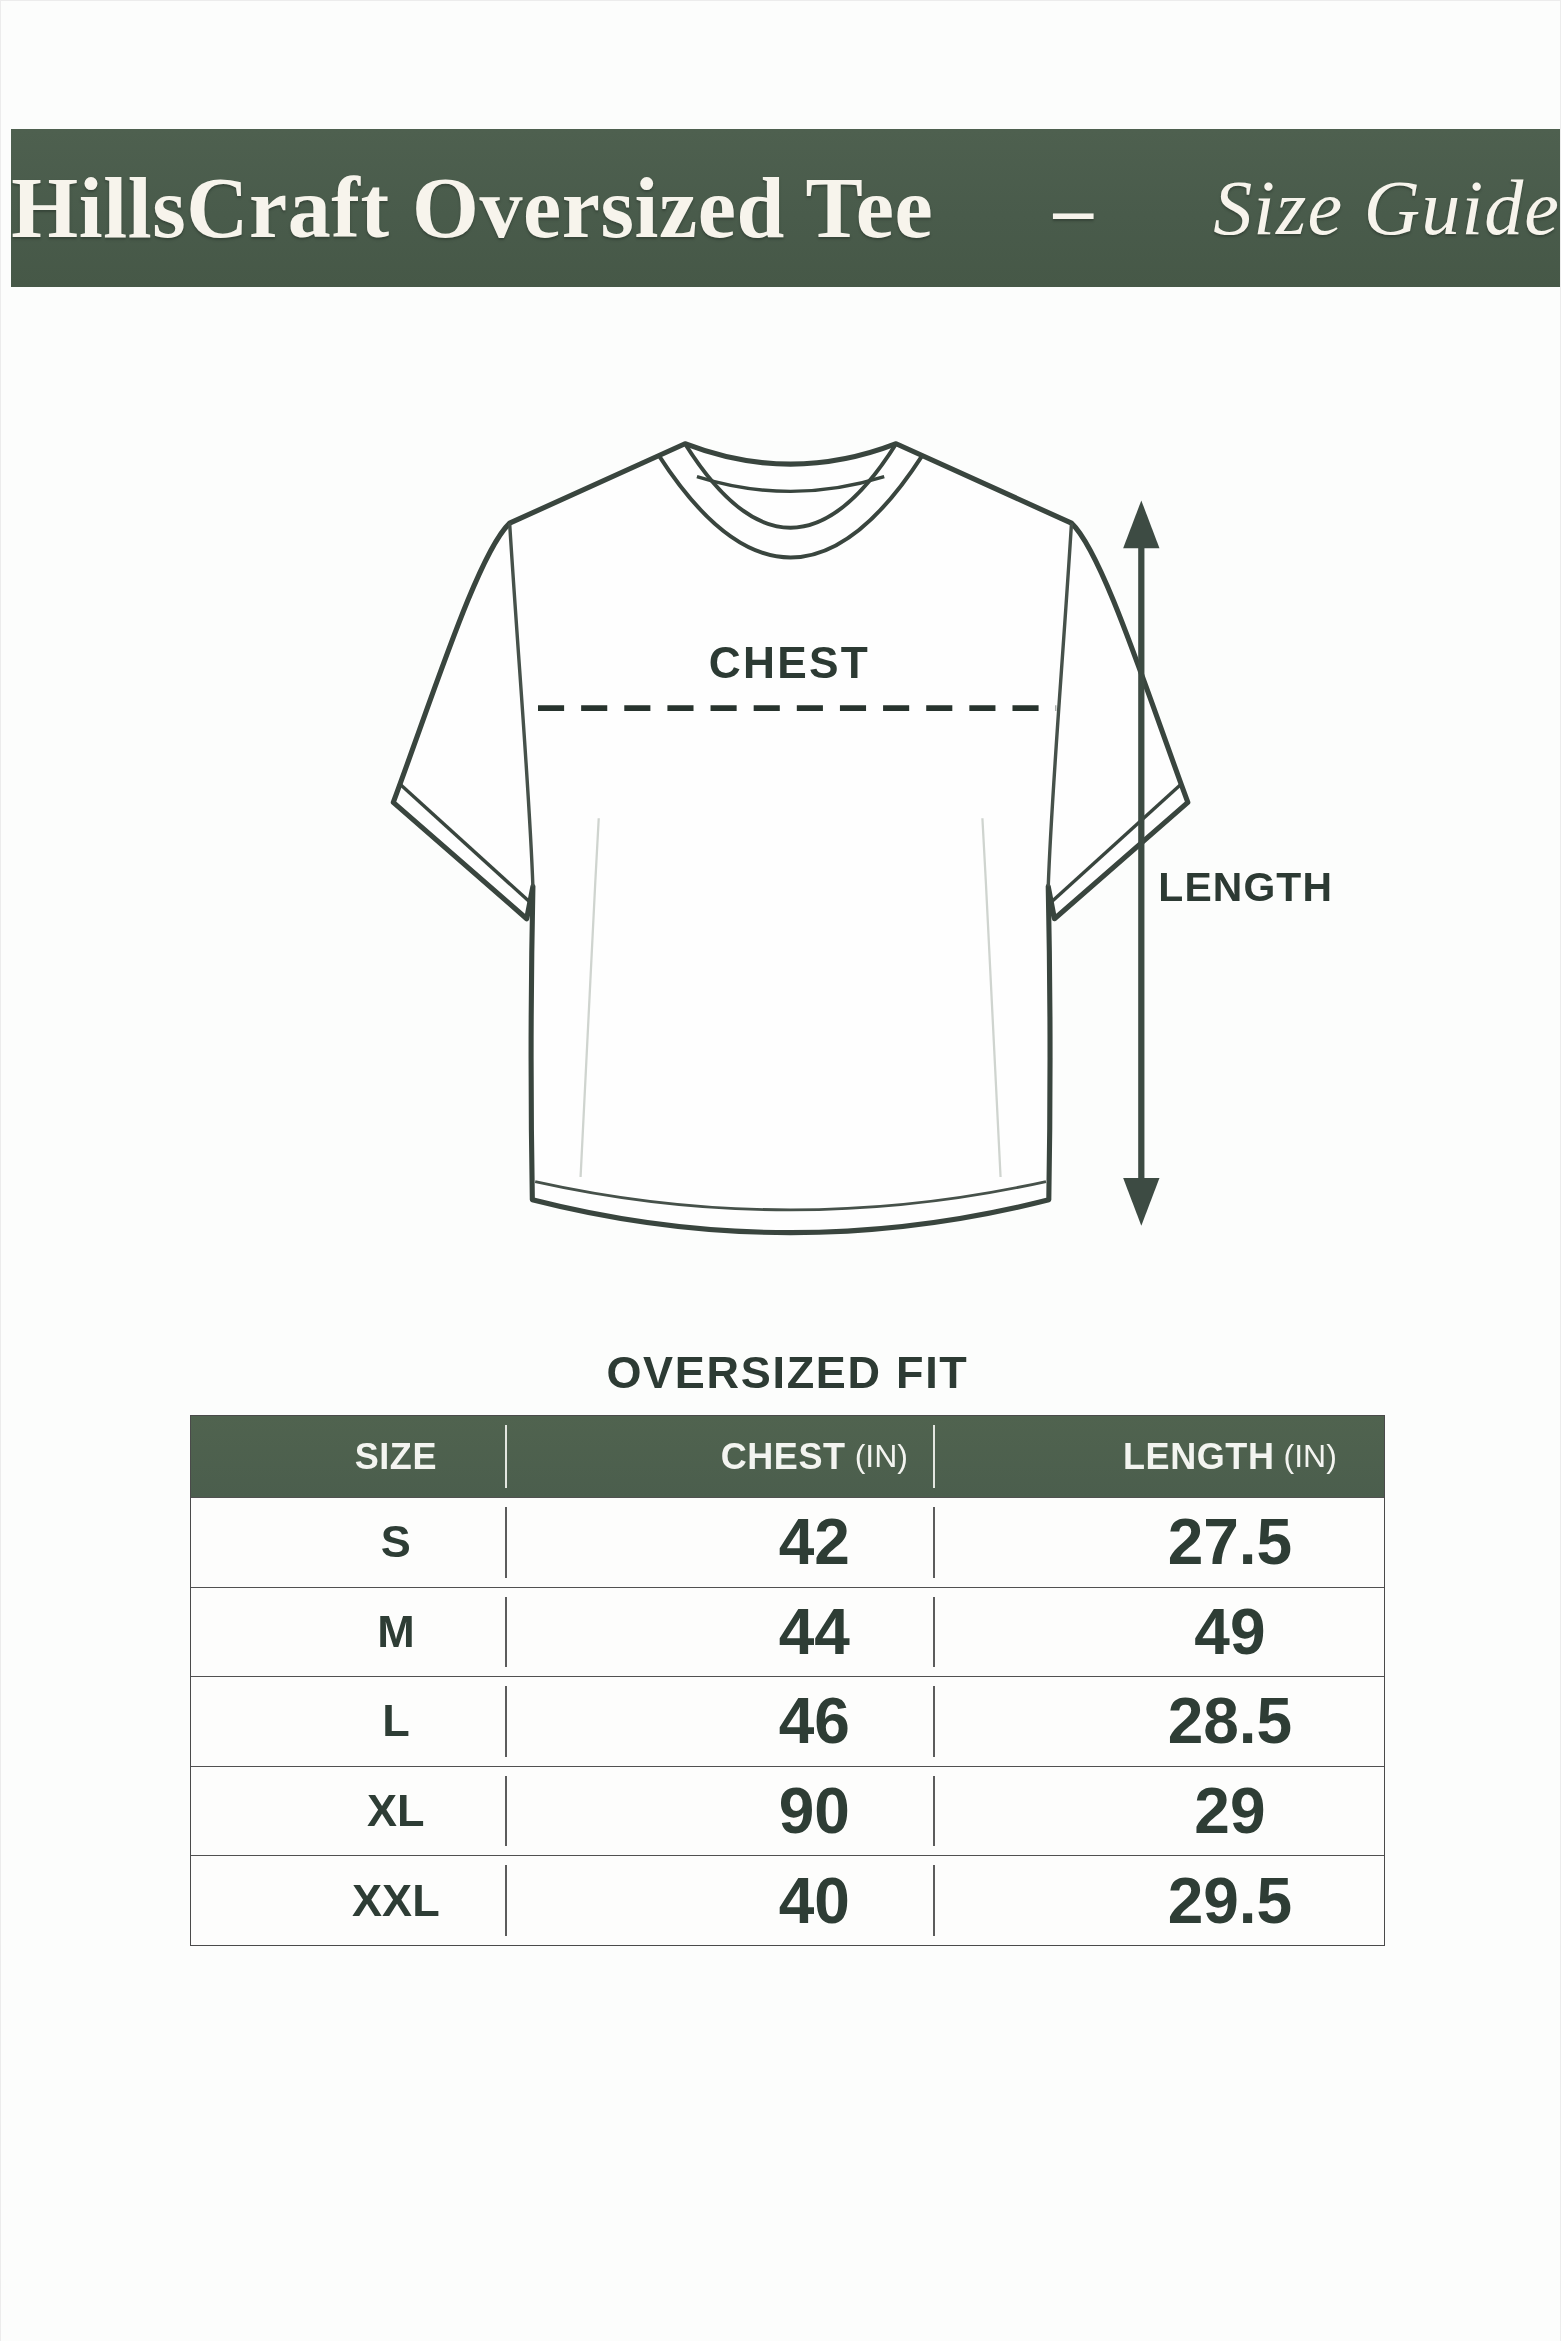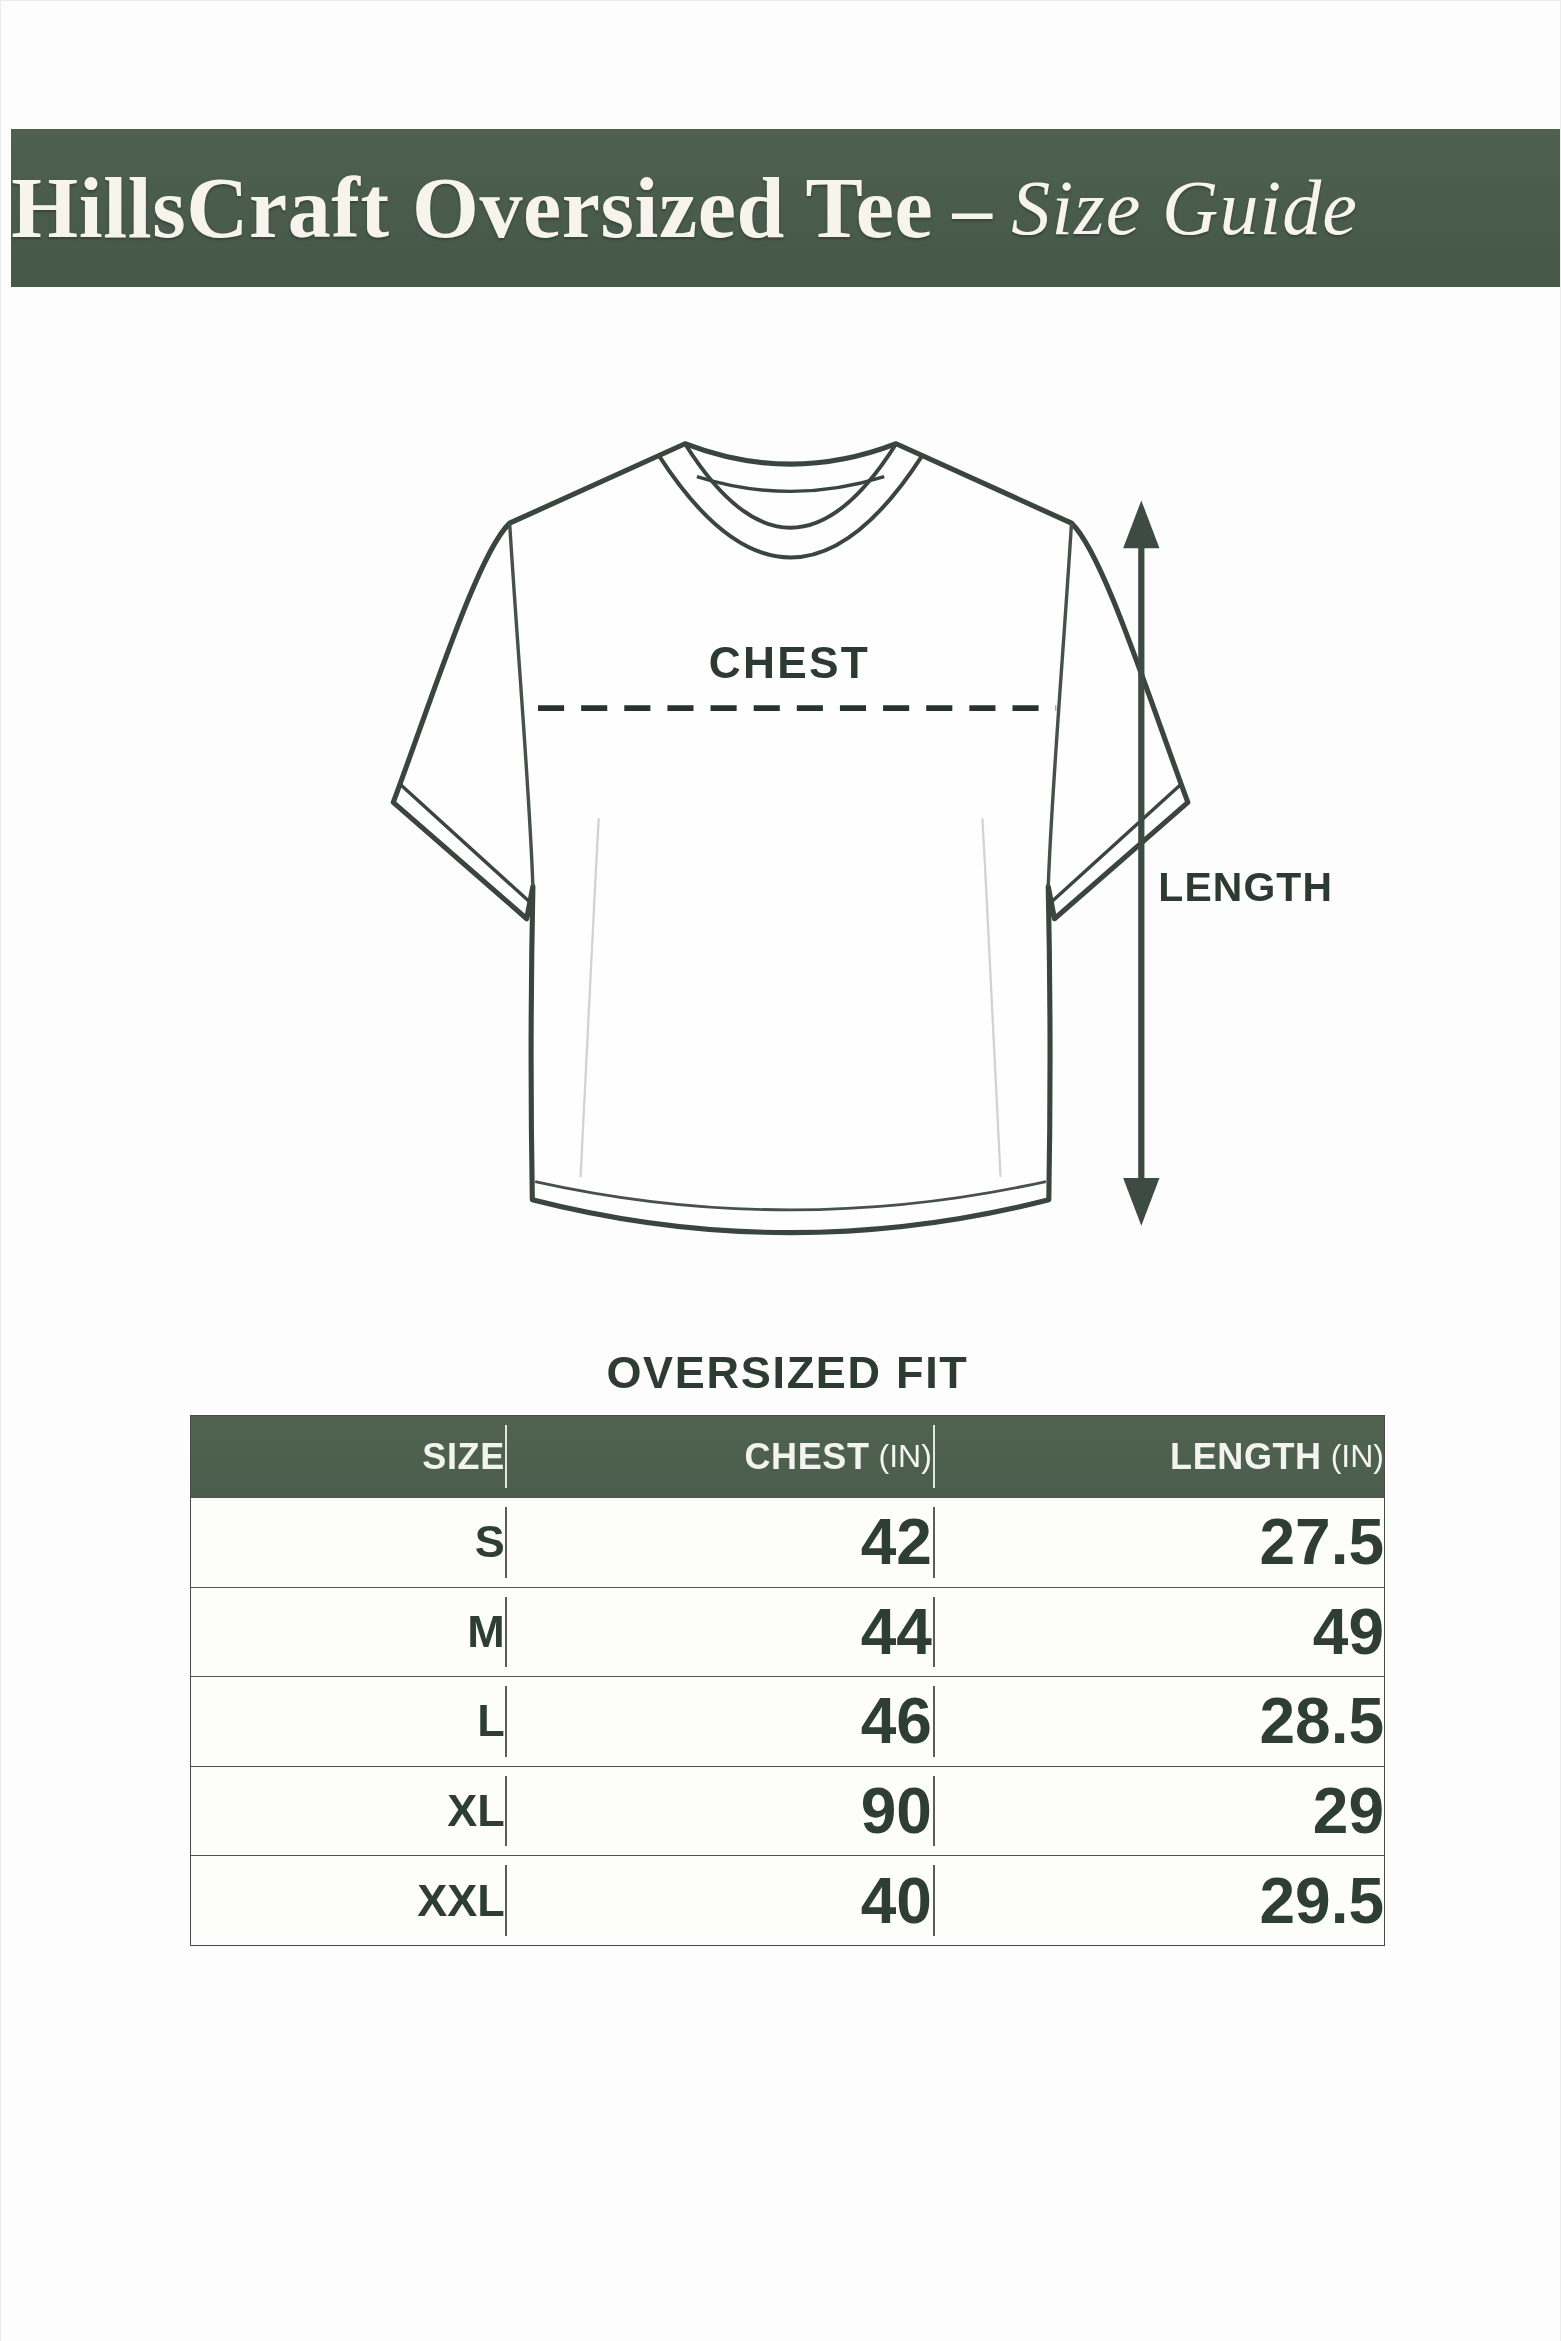--- a/index.html
+++ b/index.html
@@ -5,21 +5,21 @@
   html,body{margin:0;padding:0;}
   body{background:#e9e9e9;font-family:"Liberation Sans",sans-serif;}
   .page{
     position:relative;width:1561px;height:2342px;margin:0 auto;
     background:#fcfdfc;border:0.6px solid #ececec;box-sizing:border-box;overflow:hidden;
   }
   
   .banner{
     position:absolute;left:10.2px;right:0;top:128px;height:158px;
     background:linear-gradient(180deg,#4e604f 0%,#495b4b 55%,#465847 100%);
-    display:flex;align-items:center;justify-content:flex-start;gap:19.3px;
+    display:flex;align-items:center;justify-content:space-between;gap:19.3px;
   }
   .banner-main{
     font-family:"Liberation Serif",serif;font-weight:700;font-size:86px;line-height:1;
     color:#f7f4ec;letter-spacing:0.6px;text-shadow:0 1.7px 2.3px rgba(20,30,24,.35);
   }
   .banner-dash{
     font-family:"Liberation Serif",serif;font-weight:700;font-size:79px;line-height:1;
     color:#f7f4ec;text-shadow:0 1.7px 2.3px rgba(20,30,24,.35);
   }
   .banner-accent{
@@ -42,21 +42,21 @@
   .size-table{
     position:absolute;left:189px;top:1414px;width:1195px;height:531px;
     border:1.7px solid #4a4a4a;box-sizing:border-box;background:#fdfdfc;
     display:flex;flex-direction:column;
   }
   .t-header{
     height:81px;flex:0 0 81px;background:linear-gradient(180deg,#50634f,#4b5e4d);
     display:flex;position:relative;
   }
   .t-row{flex:1;display:flex;position:relative;background:#fdfdfc;border-top:1.7px solid #515151;}
-  .cell{display:flex;align-items:center;justify-content:flex-end;box-sizing:border-box;}
+  .cell{display:flex;align-items:center;justify-content:center;box-sizing:border-box;margin-left:48px;}
   .c-size{width:26.3%;}
   .c-chest{width:35.8%;}
   .c-length{flex:1;}
   .t-header .cell{color:#f3f4f0;font-weight:700;font-size:36px;letter-spacing:0.6px;}
   .t-header .unit{font-weight:400;font-size:32px;margin-left:9px;letter-spacing:0;}
   .t-row .cell{color:#2e3d35;font-weight:700;font-size:64px;}
   .t-row .c-size{font-size:45px;}
   .vdiv{position:absolute;top:9px;bottom:9px;width:1.7px;background:#5c5c5c;}
   .vdiv.d1{left:314px;}
   .vdiv.d2{left:742px;}

